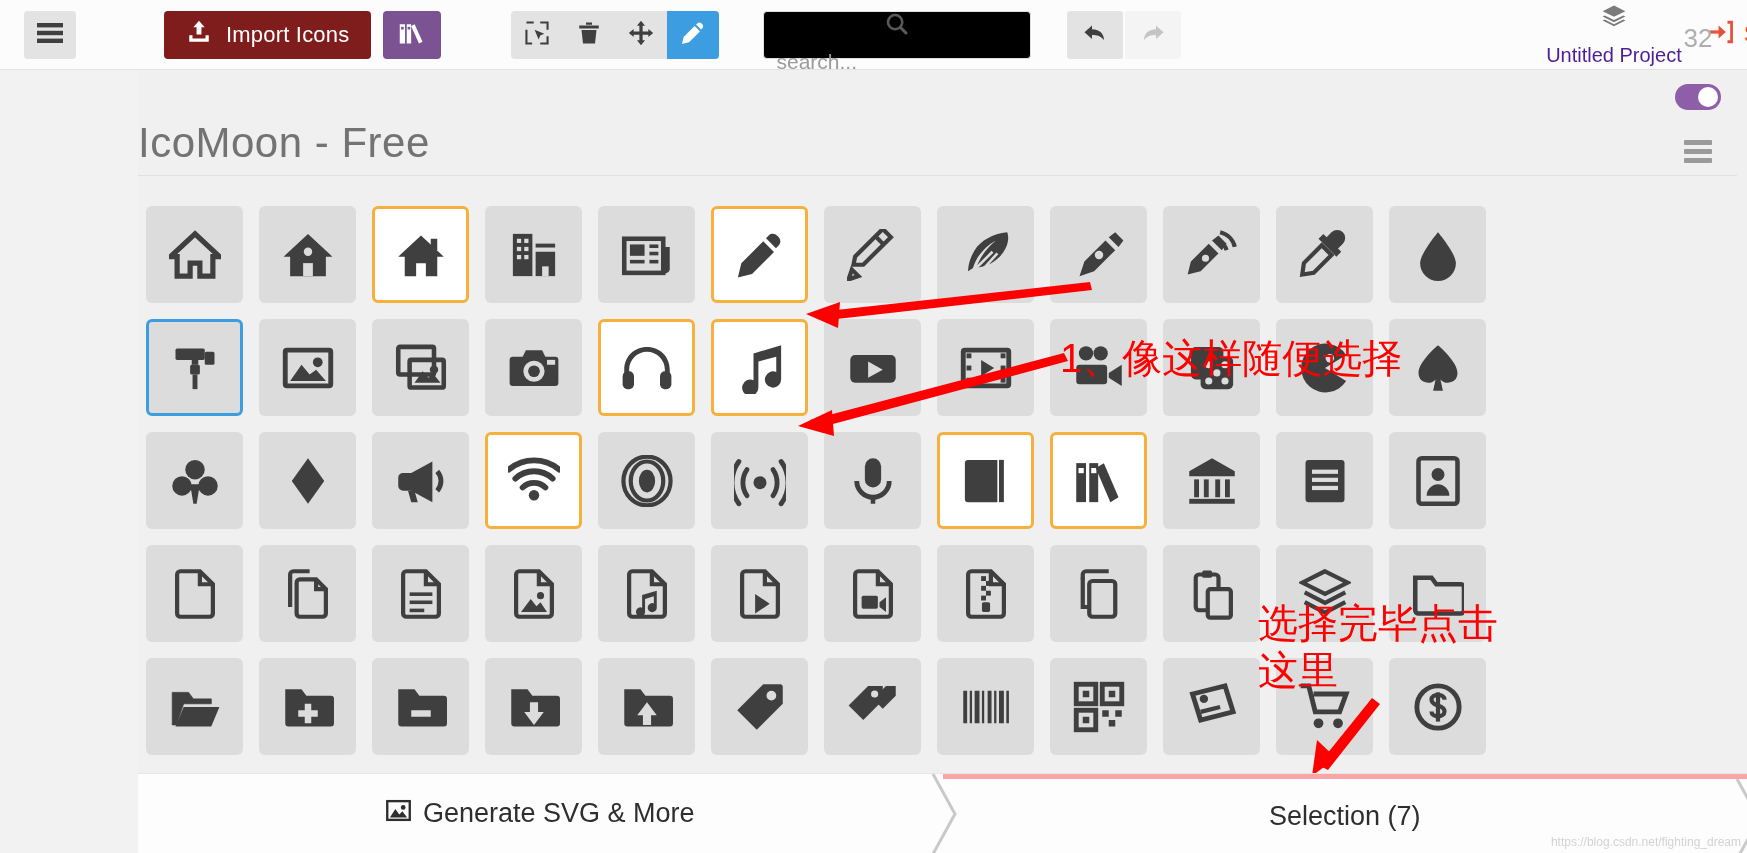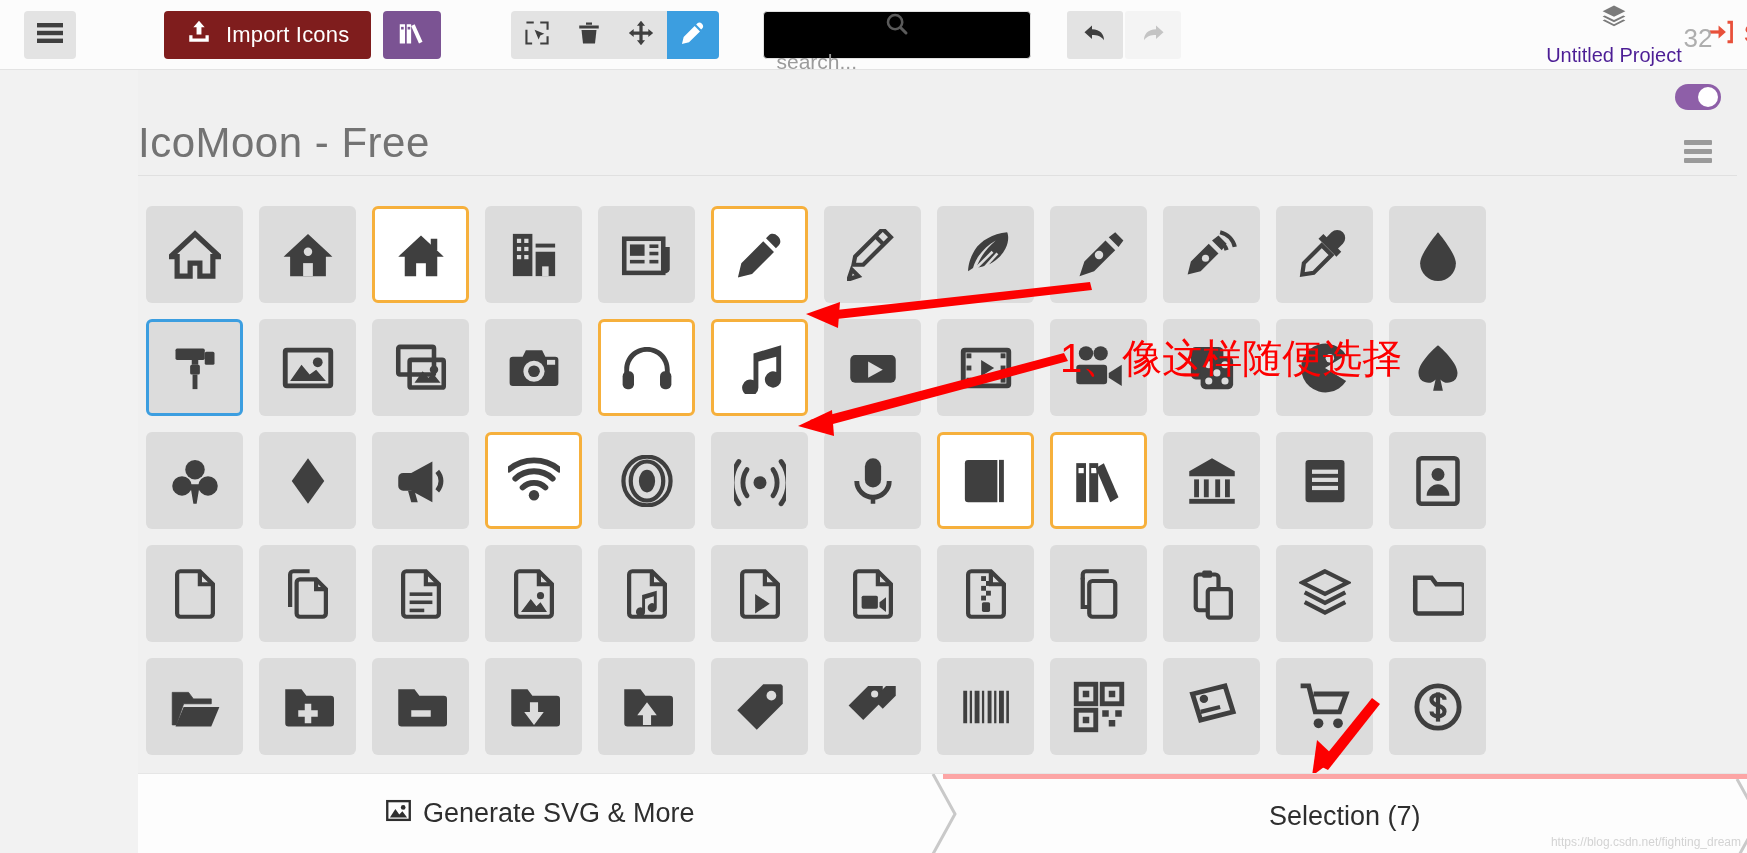--- a/index.html
+++ b/index.html
@@ -839,20 +839,22 @@
     <svg class="arrow" style="left:0;top:0;width:1747px;height:783px;">
       <polygon points="1090,212 818,242 828,250 1092,220" fill="#fd0000"></polygon>
       <polygon points="806,244 840,232 838,258" fill="#fd0000"></polygon>
       <polygon points="1064,283 810,350 818,358 1068,291" fill="#fd0000"></polygon>
       <polygon points="798,356 832,340 834,366" fill="#fd0000"></polygon>
       <polygon points="1372,628 1318,695 1328,700 1380,634" fill="#fd0000"></polygon>
       <polygon points="1312,706 1317,670 1336,688" fill="#fd0000"></polygon>
     </svg>
 
     <div class="anno anno-1">1、像这样随便选择</div>
+    <div class="anno anno-2">选择完毕点击
+这里</div>
 
     <div class="bottom-bar">
       <div class="bb-seg">
         <span class="lbl">
           <span>
             <svg width="25" height="25" viewBox="0 0 32 32">
                 <rect x="1.6" y="4" width="28.8" height="24" fill="none" stroke="#2e2e2e" stroke-width="3"></rect>
                 <circle cx="22" cy="12" r="3" fill="#2e2e2e"></circle>
                 <path fill="#2e2e2e" d="M5 25l7-11 5 7 4-4 6 8z"></path>
               </svg>

